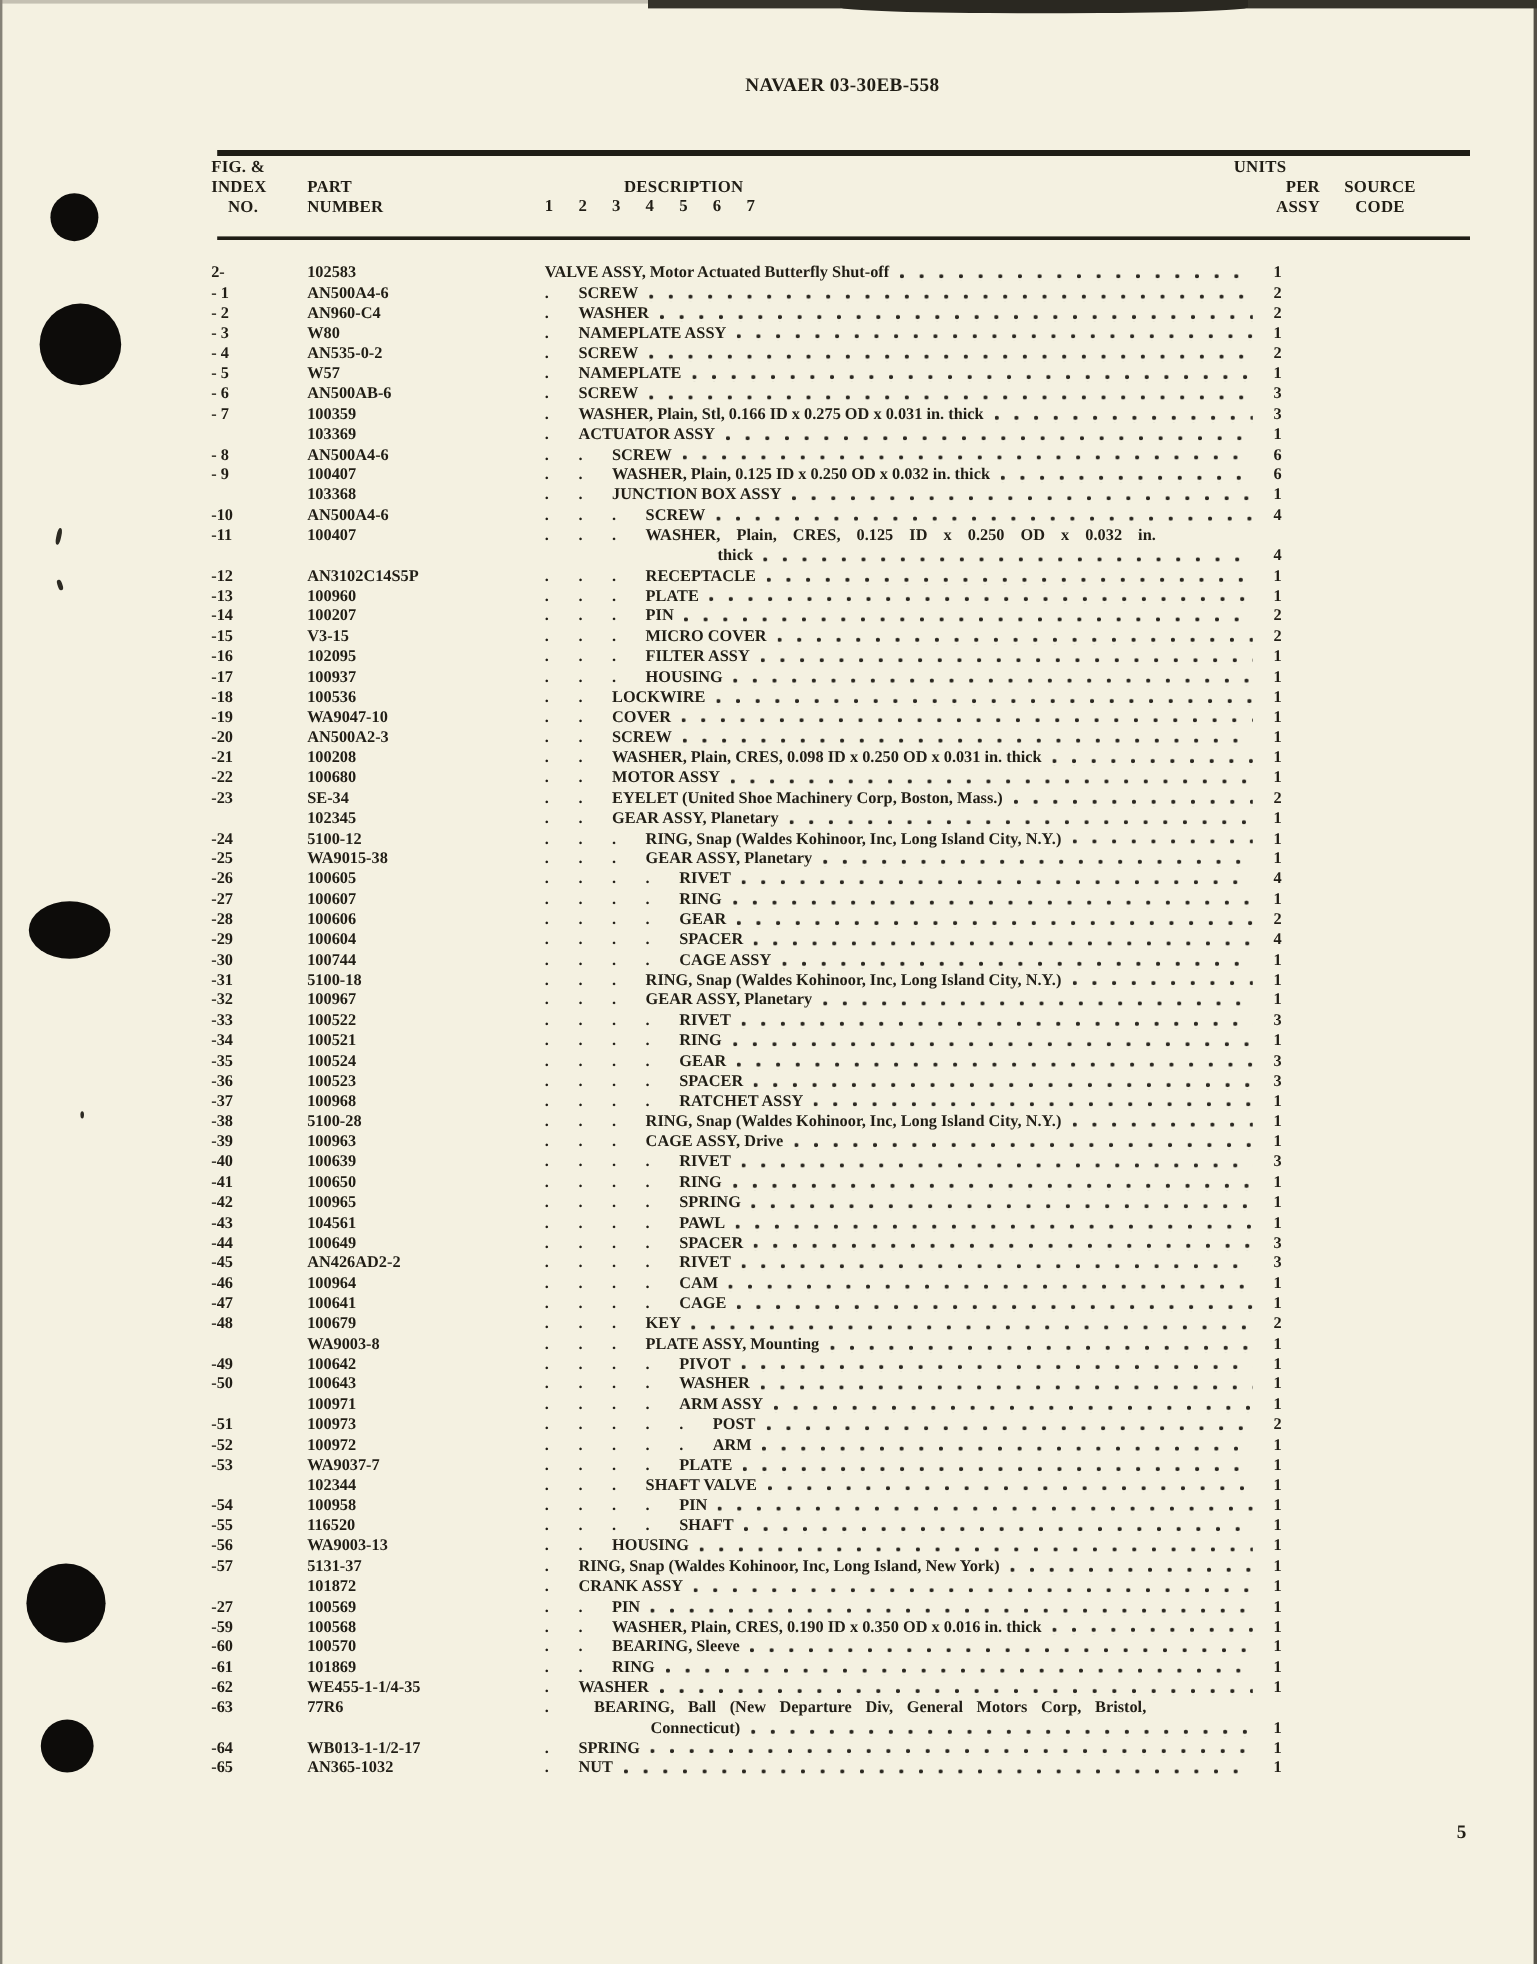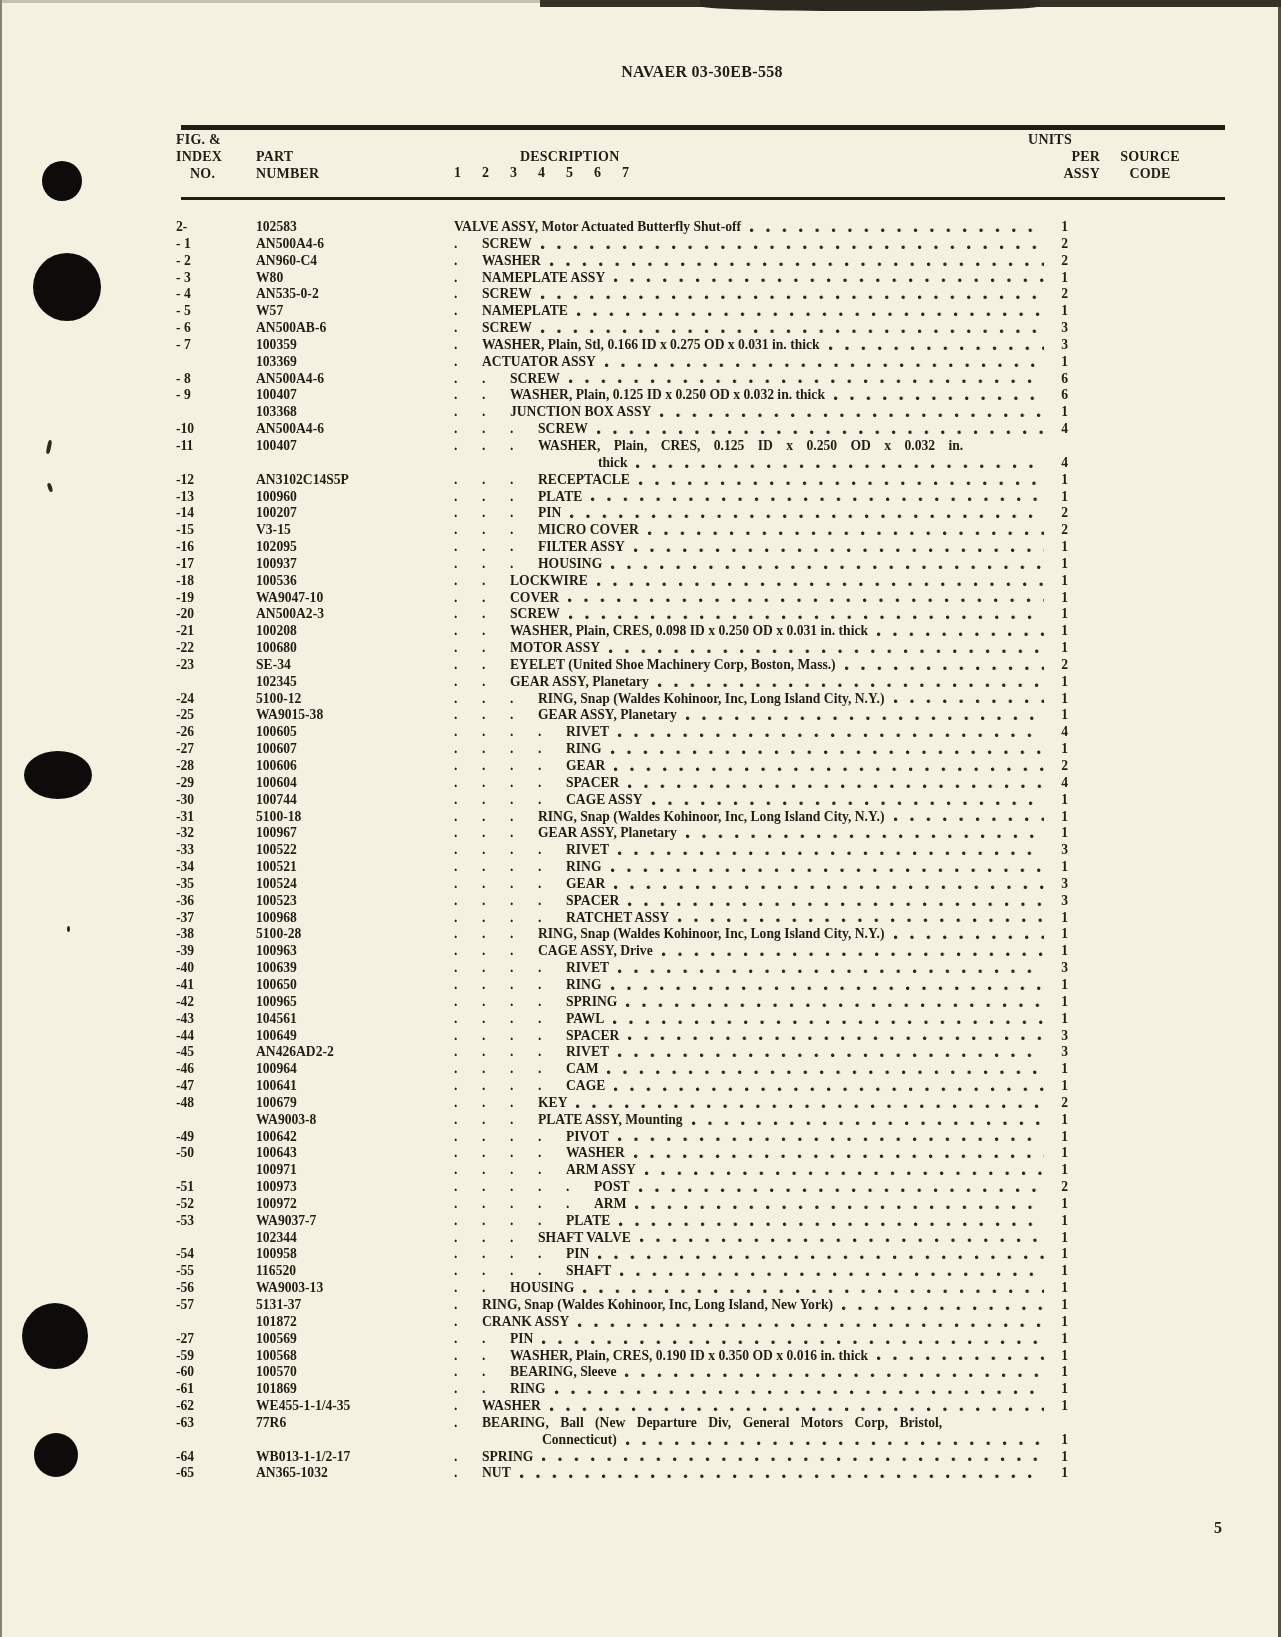--- a/index.html
+++ b/index.html
@@ -928,21 +928,21 @@
           <span class="tx">WASHER</span>
           <span class="lead"></span>
           <span class="cu">1</span>
         </span>
       </div>
       <div class="row">
         <span class="cf">-63</span>
         <span class="cp">77R6</span>
         <span class="cd">
           <span class="ind">.</span>
-          <span class="tx" style="word-spacing: 8px;">BEARING, Ball (New Departure Div, General Motors Corp, Bristol,</span>
+          <span class="tx" style="word-spacing: 8px; margin-left: 13px;">BEARING, Ball (New Departure Div, General Motors Corp, Bristol,</span>
           <span class="lead off"></span>
           <span class="cu"></span>
         </span>
       </div>
       <div class="row">
         <span class="cf"></span>
         <span class="cp"></span>
         <span class="cd">
           <span class="sp" style="width: 88px;"></span>
           <span class="tx">Connecticut)</span>

